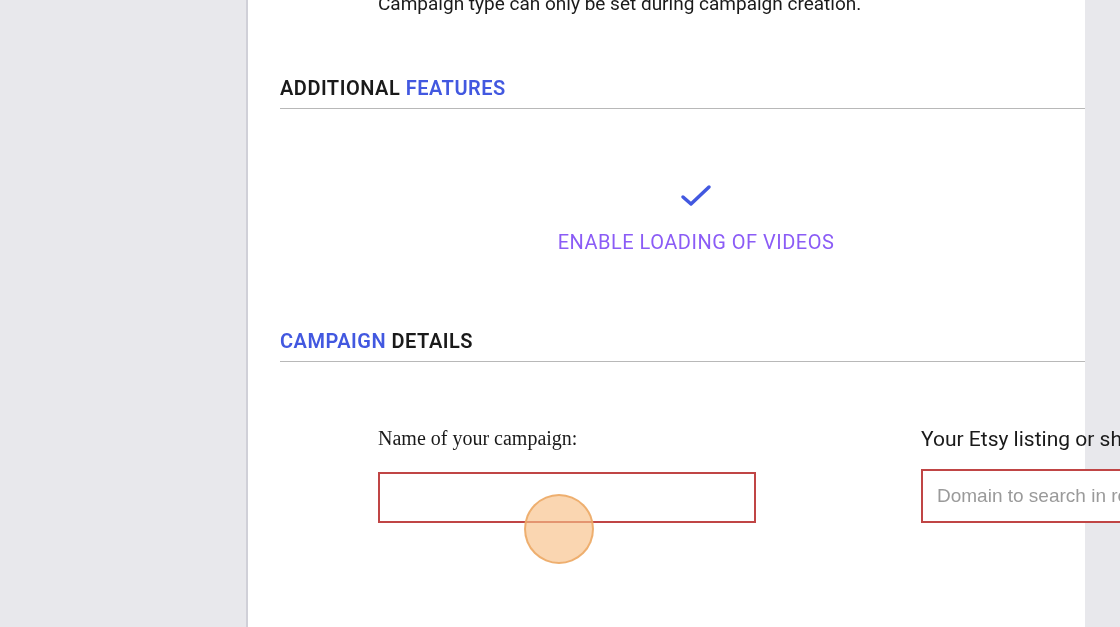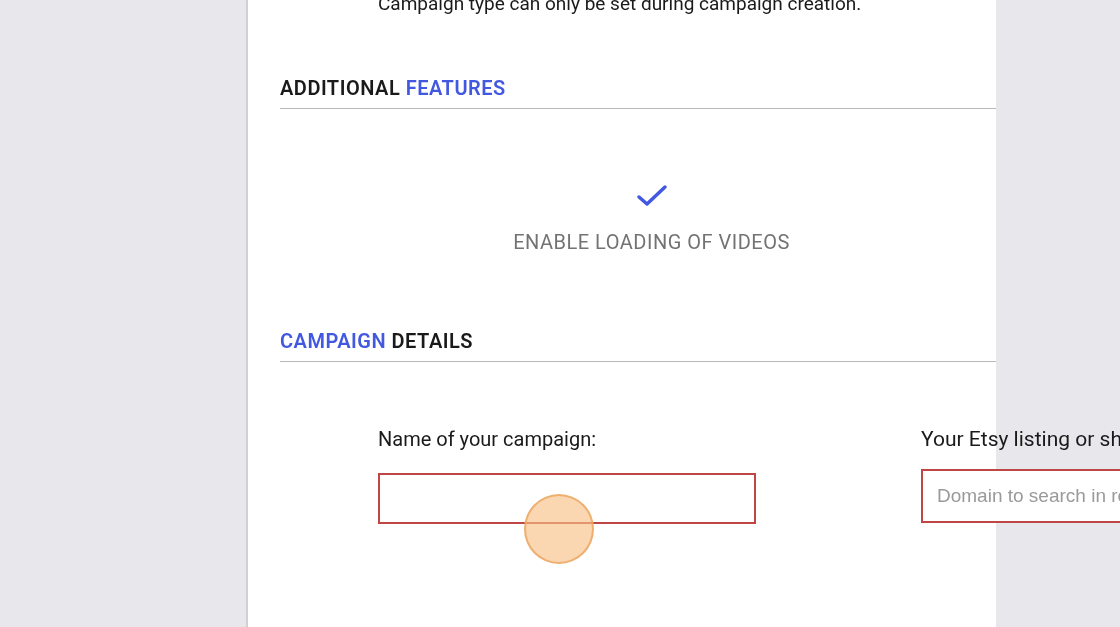--- a/index.html
+++ b/index.html
@@ -24,21 +24,21 @@
       width: 248px;
       height: 627px;
       background: #e8e8ec;
       border-right: 2px solid #d0d0d8;
     }
     
     .main-content {
       position: absolute;
       left: 248px;
       top: 0;
-      width: 748px;
+      width: 837px;
       height: 627px;
       background: #ffffff;
       padding-left: 32px;
     }
     
     .top-text {
       position: absolute;
       top: -8px;
       left: 130px;
       font-size: 19px;
@@ -77,21 +77,21 @@
     }
     
     .checkmark svg {
       width: 32px;
       height: 24px;
     }
     
     .feature-label {
       font-size: 20px;
       letter-spacing: 0.5px;
-      color: #737373;
+      color: #8b5cf6;
       font-weight: 400;
     }
     
     .campaign-details-section {
       margin-top: 45px;
     }
     
     .form-row {
       display: flex;
       margin-top: 65px;
@@ -101,20 +101,21 @@
     .form-field {
       display: flex;
       flex-direction: column;
     }
     
     .field-label {
       font-size: 20px;
       color: #1a1a1a;
       margin-bottom: 22px;
       padding-left: 98px;
+      font-family: Liberation Serif, serif;
     }
     
     .field-label-right {
       font-size: 21px;
       color: #1a1a1a;
       margin-bottom: 18px;
       padding-left: 0px;
     }
     
     .text-input {

